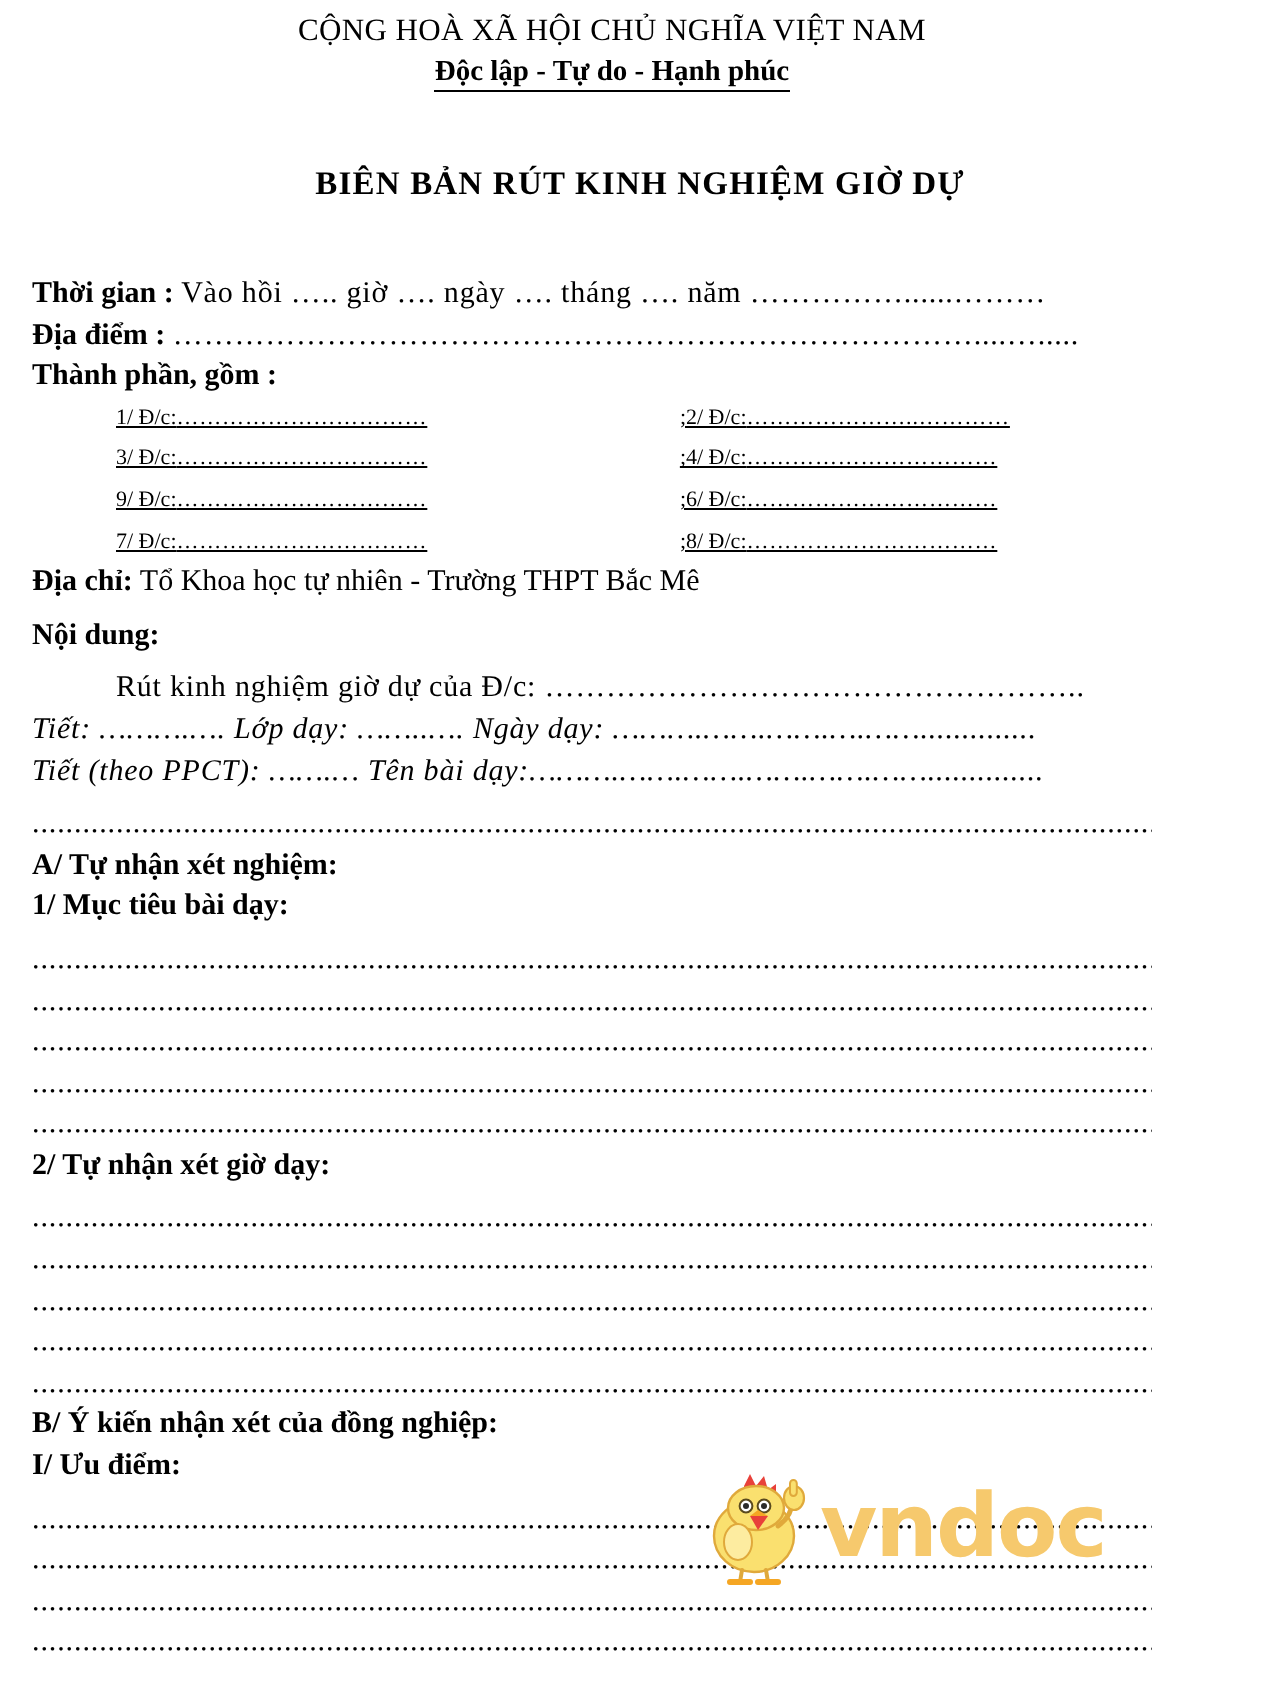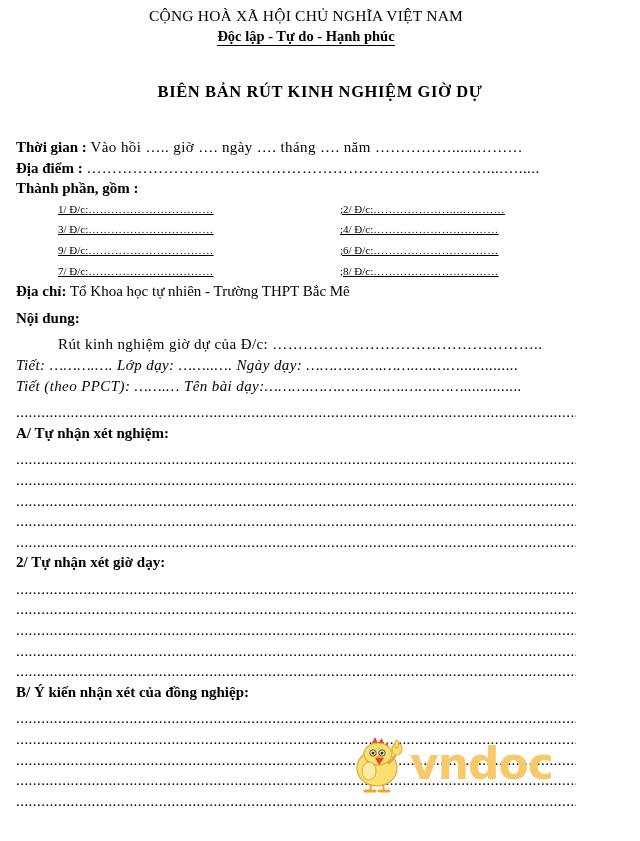--- a/index.html
+++ b/index.html
@@ -197,20 +197,21 @@
 
     <div class="ln indent dots">Rút kinh nghiệm giờ dự của Đ/c: ……………………………………………..</div>
     <div class="ln i dots">Tiết: ……….…. Lớp dạy: ……..…. Ngày dạy: ……….…….…….….……..............</div>
     <div class="ln i dots">Tiết (theo PPCT): …….… Tên bài dạy:……….…….…….…….…….……..............</div>
 
     <div class="gap-s"></div>
 
     <div class="dotline">...............................................................................................................................................................</div>
 
     <div class="ln b">A/ Tự nhận xét nghiệm:</div>
+    <div class="ln b">1/ Mục tiêu bài dạy:</div>
 
     <div class="gap-s"></div>
     <div id="fill-a1">
         <div class="dotline">...............................................................................................................................................................</div>
         <div class="dotline">...............................................................................................................................................................</div>
         <div class="dotline">...............................................................................................................................................................</div>
         <div class="dotline">...............................................................................................................................................................</div>
         <div class="dotline">...............................................................................................................................................................</div>
       </div>
 
@@ -218,20 +219,21 @@
     <div class="gap-s"></div>
     <div id="fill-a2">
         <div class="dotline">...............................................................................................................................................................</div>
         <div class="dotline">...............................................................................................................................................................</div>
         <div class="dotline">...............................................................................................................................................................</div>
         <div class="dotline">...............................................................................................................................................................</div>
         <div class="dotline">...............................................................................................................................................................</div>
       </div>
 
     <div class="ln b">B/ Ý kiến nhận xét của đồng nghiệp:</div>
+    <div class="ln b">I/ Ưu điểm:</div>
 
     <div class="gap-s"></div>
     <div id="fill-b1">
         <div class="dotline">...............................................................................................................................................................</div>
         <div class="dotline">...............................................................................................................................................................</div>
         <div class="dotline">...............................................................................................................................................................</div>
         <div class="dotline">...............................................................................................................................................................</div>
         <div class="dotline">...............................................................................................................................................................</div>
       </div>
 

